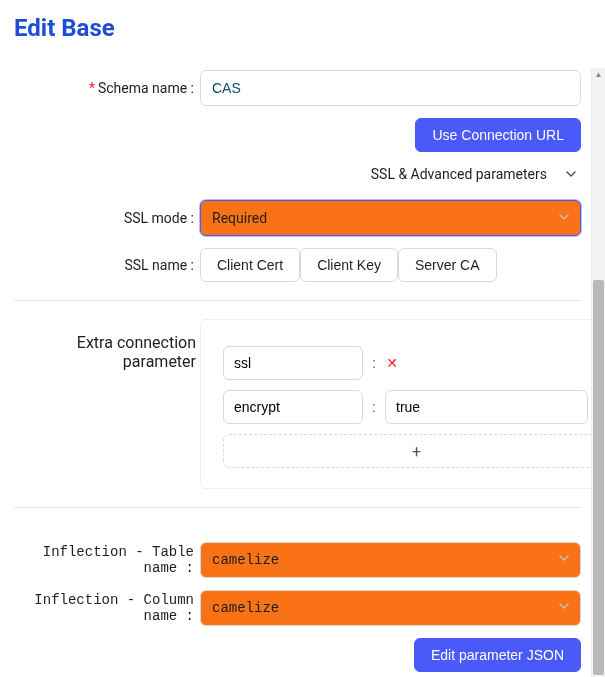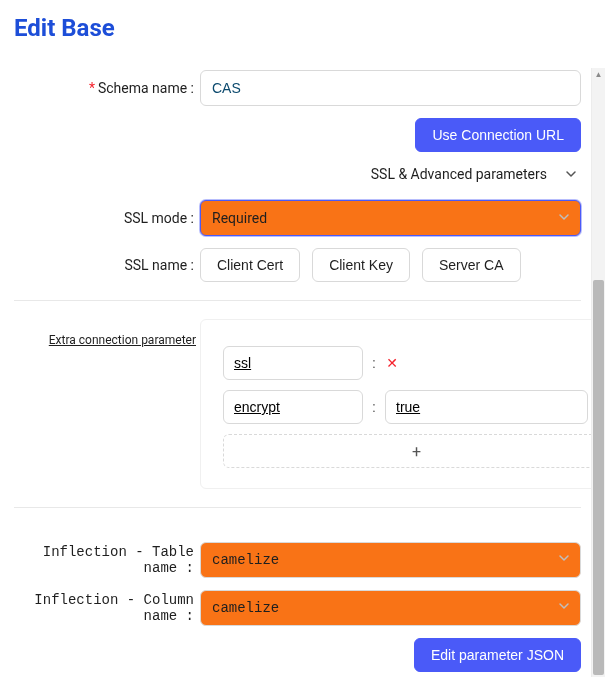--- a/index.html
+++ b/index.html
@@ -121,39 +121,37 @@
     .select-caret {
       position: absolute;
       right: 10px;
       top: 50%;
       transform: translateY(-50%);
       color: #bfbfbf;
       pointer-events: none;
     }
     .key-buttons {
       display: flex;
-      gap: 12px;
     }
     hr.divider {
       border: none;
       border-top: 1px solid #e8e8e8;
       margin: 18px 0;
     }
     .extra-params-wrap {
       display: flex;
       align-items: flex-start;
     }
     .extra-label {
       width: 186px;
       text-align: right;
       padding-right: 4px;
       padding-top: 14px;
-      font-size: 12px;
+      font-size: 16px;
       flex-shrink: 0;
-      text-decoration: underline;
     }
     .params-box {
       flex: 1;
       border: 1px solid #f0f0f0;
       border-radius: 6px;
       padding: 26px 22px 20px 22px;
       background: #fff;
     }
     .param-row {
       display: flex;
@@ -162,21 +160,20 @@
       margin-bottom: 10px;
     }
     .param-input {
       height: 34px;
       border: 1px solid #d9d9d9;
       border-radius: 6px;
       padding: 0 10px;
       font-size: 14px;
       outline: none;
       background: #fff;
-      text-decoration: underline;
     }
     .param-key {
       width: 140px;
     }
     .param-val {
       flex: 1;
       min-width: 120px;
     }
     .param-colon {
       color: #555;

